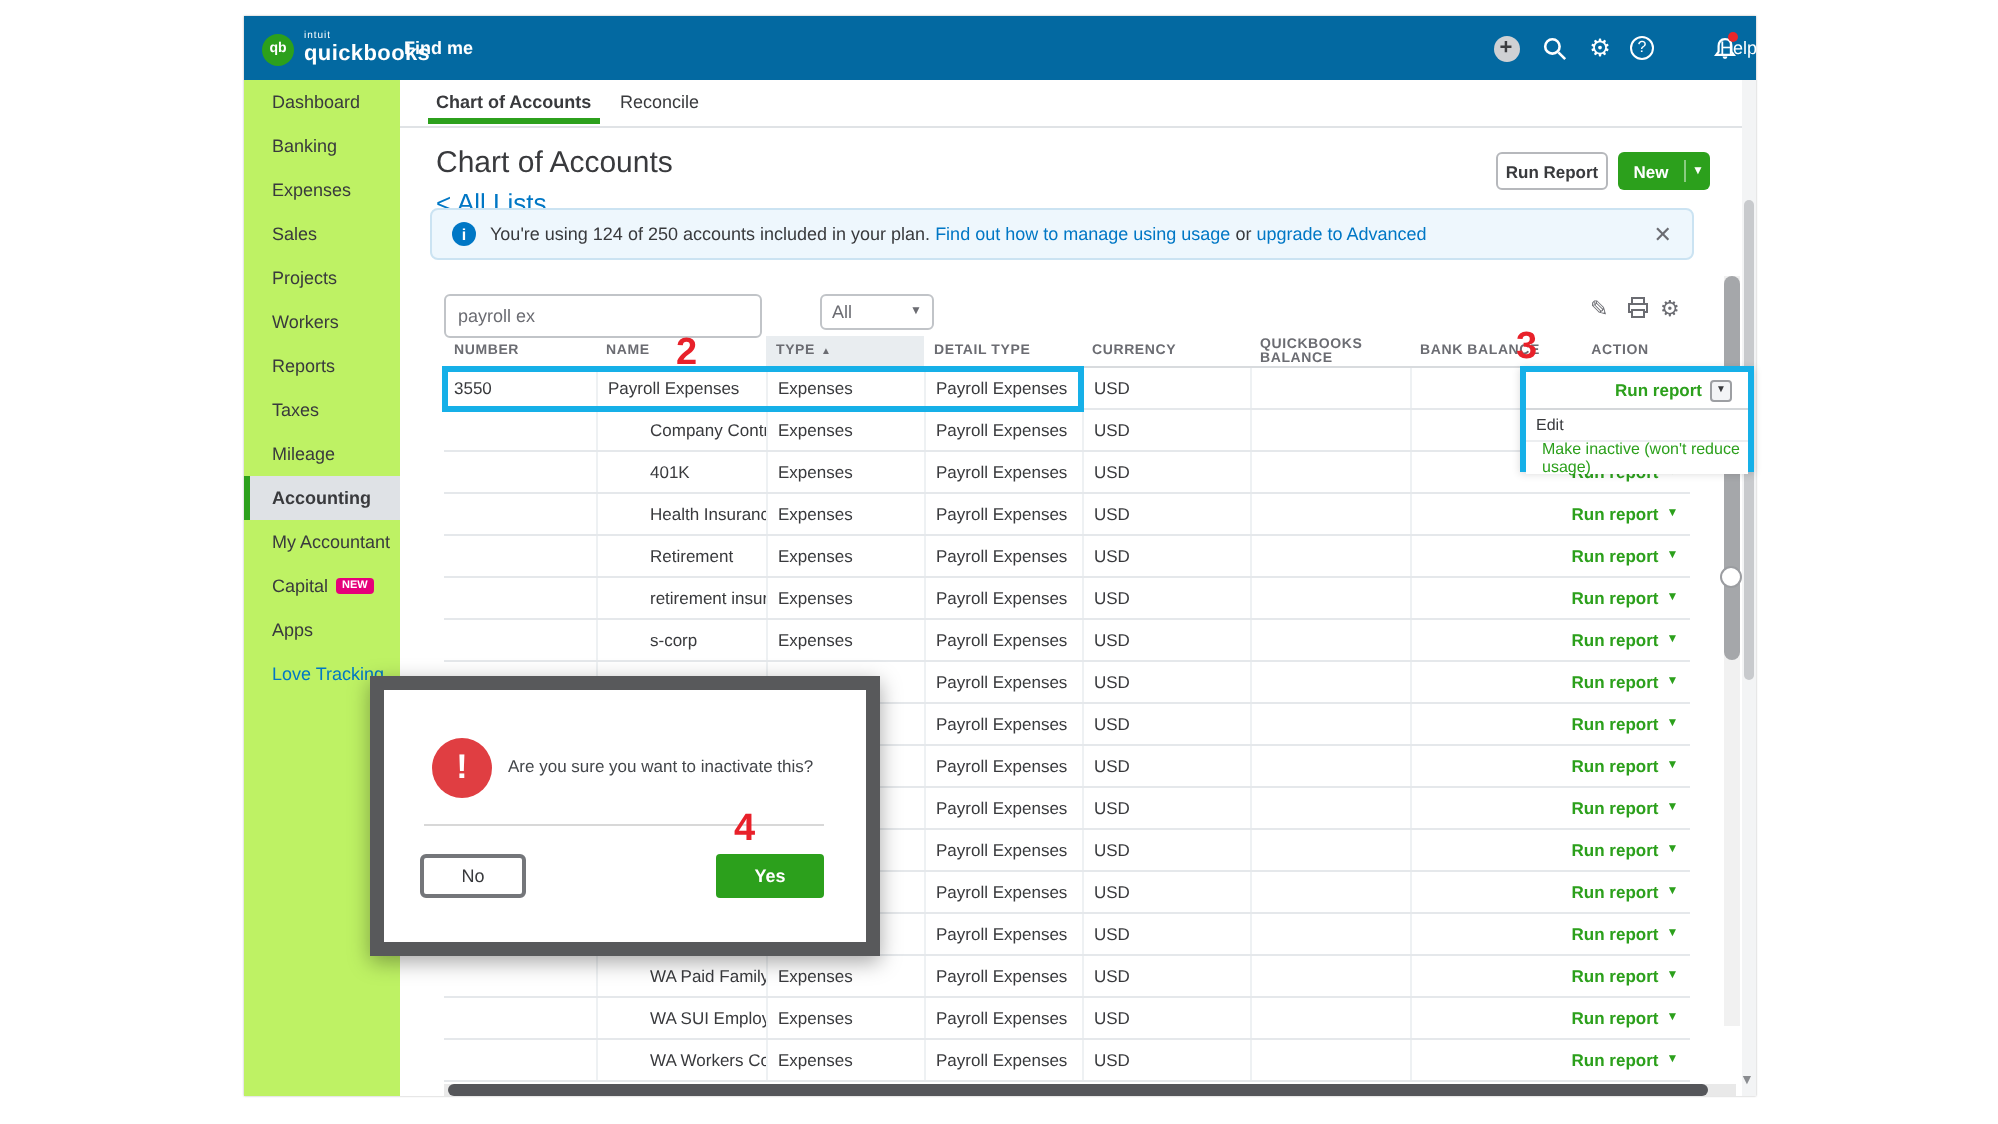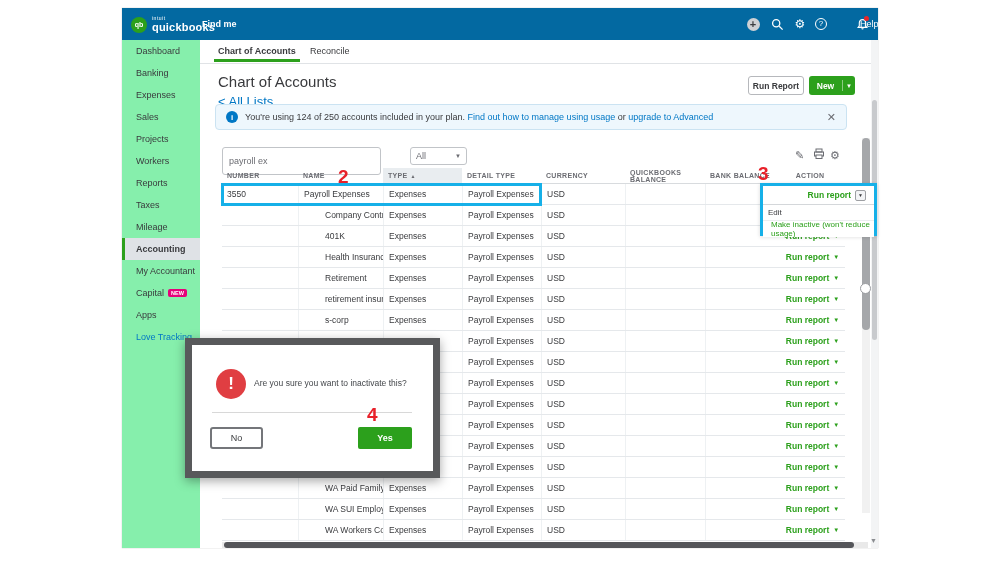--- a/index.html
+++ b/index.html
@@ -15,21 +15,21 @@
   .brand .qb { display:block; font-size:11px; font-weight:bold; letter-spacing:.2px; }
   .company { position:absolute; left:80px; top:11px; color:#fff; font-size:9px; font-weight:bold; }
   .tb-ic { position:absolute; top:9px; width:14px; height:14px; display:flex; align-items:center; justify-content:center; color:#fff; }
   .plus-circle { width:13px; height:13px; border-radius:50%; background:#cfd1d4; color:#3b3c3f; font-size:11px; line-height:12px; text-align:center; font-weight:bold; }
   .q-circle { width:12px; height:12px; border-radius:50%; border:1px solid #fff; color:#fff; font-size:8px; line-height:10px; text-align:center; }
   .help-label { position:absolute; left:738px; top:11px; color:#fff; font-size:9px; }
   .gear-glyph { font-size:12px; color:#fff; }
   .bell-dot { position:absolute; left:9px; top:-1px; width:5px; height:5px; border-radius:50%; background:#e8262a; }
 
   
-  .sidebar { position:absolute; left:0; top:32px; width:78px; height:508px; background:#86efac; }
+  .sidebar { position:absolute; left:0; top:32px; width:78px; height:508px; background:#bef264; }
   .side-item { position:relative; height:22px; display:flex; align-items:center; padding-left:14px; font-size:9px; color:#393a3d; cursor:pointer; }
   .side-item.active { background:#dfe2e6; }
   .side-item.active::before { content:""; position:absolute; left:0; top:0; bottom:0; width:3px; background:#2ca01c; }
   .side-item.active span { font-weight:bold; }
   .side-item.hl { color:#0077c5; }
   .badge { background:#e6007a; color:#fff; font-size:5.5px; font-weight:bold; padding:1px 3px; border-radius:2px; margin-left:4px; }
 
   
   .content { position:absolute; left:78px; top:32px; width:678px; height:508px; background:#fff; }
   .tabs { position:absolute; left:0; top:0; width:100%; height:24px; border-bottom:1px solid #e0e3e6; }
@@ -43,21 +43,21 @@
   .btn-new .lbl { flex:1; text-align:center; }
   .btn-new .sep { width:1px; height:11px; background:rgba(255,255,255,.45); }
   .btn-new .car { width:12px; font-size:6px; text-align:center; }
 
   .banner { position:absolute; left:15px; top:64px; width:632px; height:26px; background:#eef7fd; border:1px solid #cbe3f2; border-radius:4px; display:flex; align-items:center; padding:0 10px; }
   .info-circle { width:12px; height:12px; border-radius:50%; background:#0077c5; color:#fff; font-size:8px; font-weight:bold; display:flex; align-items:center; justify-content:center; flex-shrink:0; }
   .banner-text { font-size:9px; color:#393a3d; margin-left:7px; white-space:nowrap; }
   .banner-text a { color:#0077c5; text-decoration:none; cursor:pointer; }
   .banner-close { margin-left:auto; color:#6b6c72; font-size:11px; cursor:pointer; }
 
-  .search-box { position:absolute; left:22px; top:107px; width:159px; height:28px; border:1px solid #c1c4c8; border-radius:3px; font-size:9px; color:#6b6c72; padding-left:6px; font-family:inherit; }
+  .search-box { position:absolute; left:22px; top:107px; width:159px; height:22px; border:1px solid #c1c4c8; border-radius:3px; font-size:9px; color:#6b6c72; padding-left:6px; font-family:inherit; }
   .type-select { position:absolute; left:210px; top:107px; width:57px; height:18px; border:1px solid #c1c4c8; border-radius:3px; display:flex; align-items:center; font-size:9px; color:#6b6c72; padding:0 5px; cursor:pointer; }
   .type-select .car { margin-left:auto; font-size:6px; color:#6b6c72; }
   .tool-ic { position:absolute; top:109px; font-size:11px; color:#6b6c72; cursor:pointer; line-height:12px; }
 
   
   .thead, .trow { display:grid; grid-template-columns:76px 85px 79px 79px 84px 80px 70px 70px; }
   .thead { position:absolute; left:22px; top:128px; width:623px; height:16px; border-bottom:1px solid #d8dbde; }
   .hcell { font-size:7px; font-weight:bold; color:#6b6c72; letter-spacing:.3px; display:flex; align-items:center; padding-left:5px; }
   .hcell.sorted { background:#e9edf0; }
   .hcell.r { justify-content:flex-end; padding-right:5px; }

